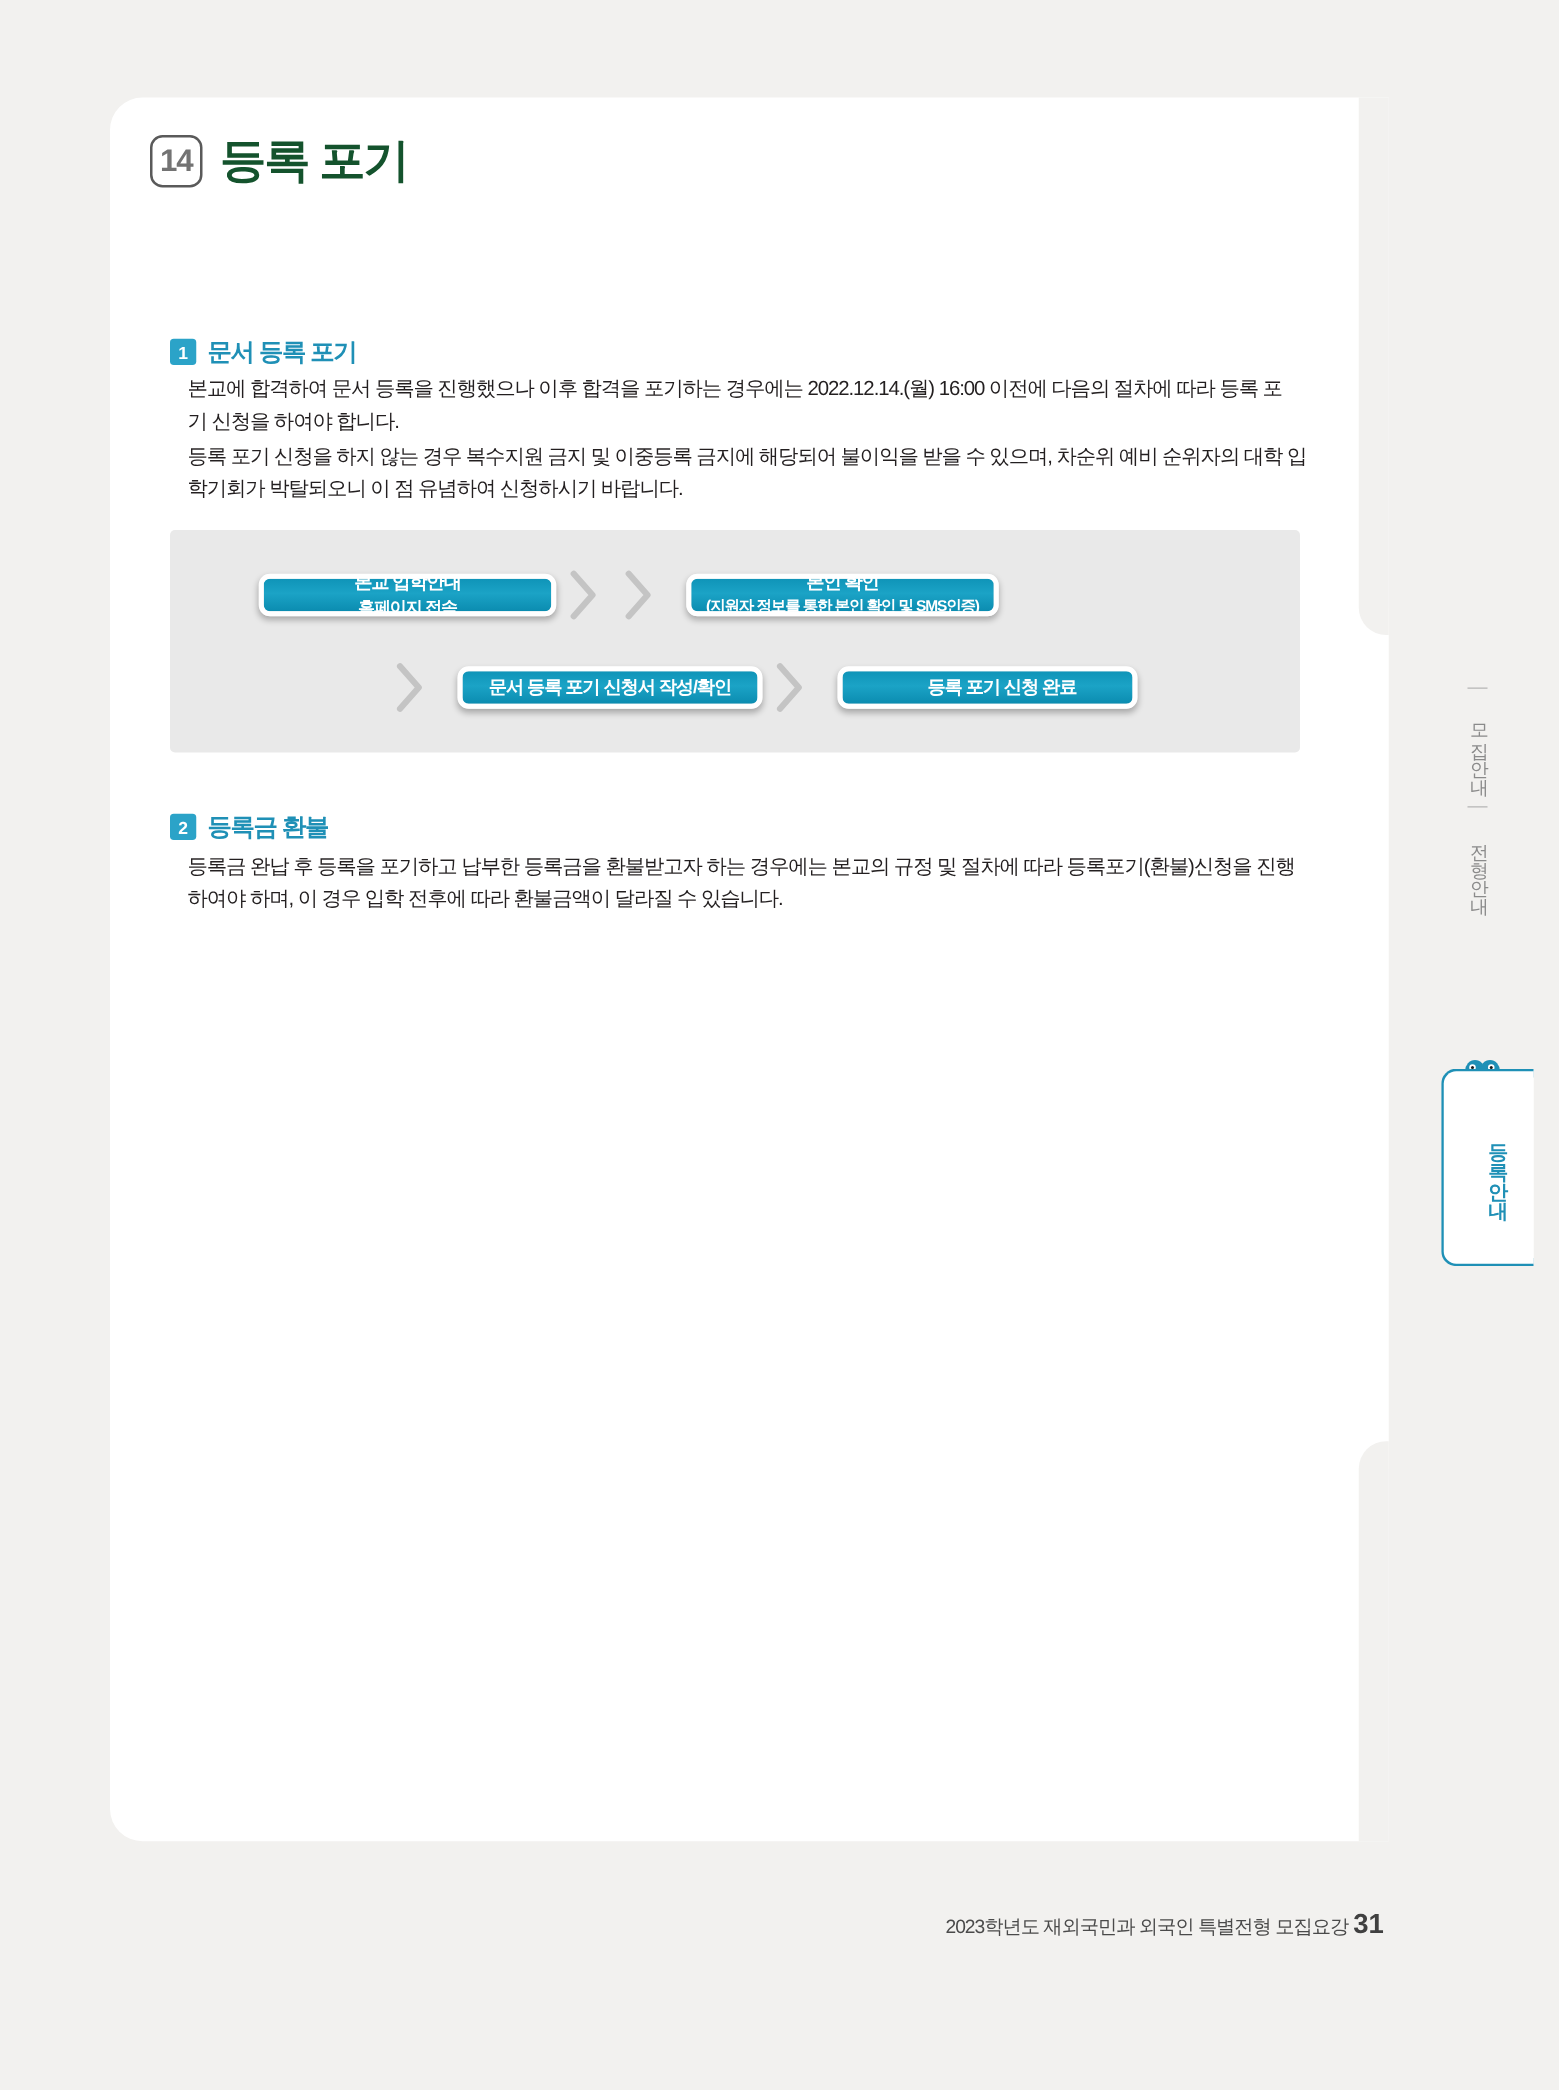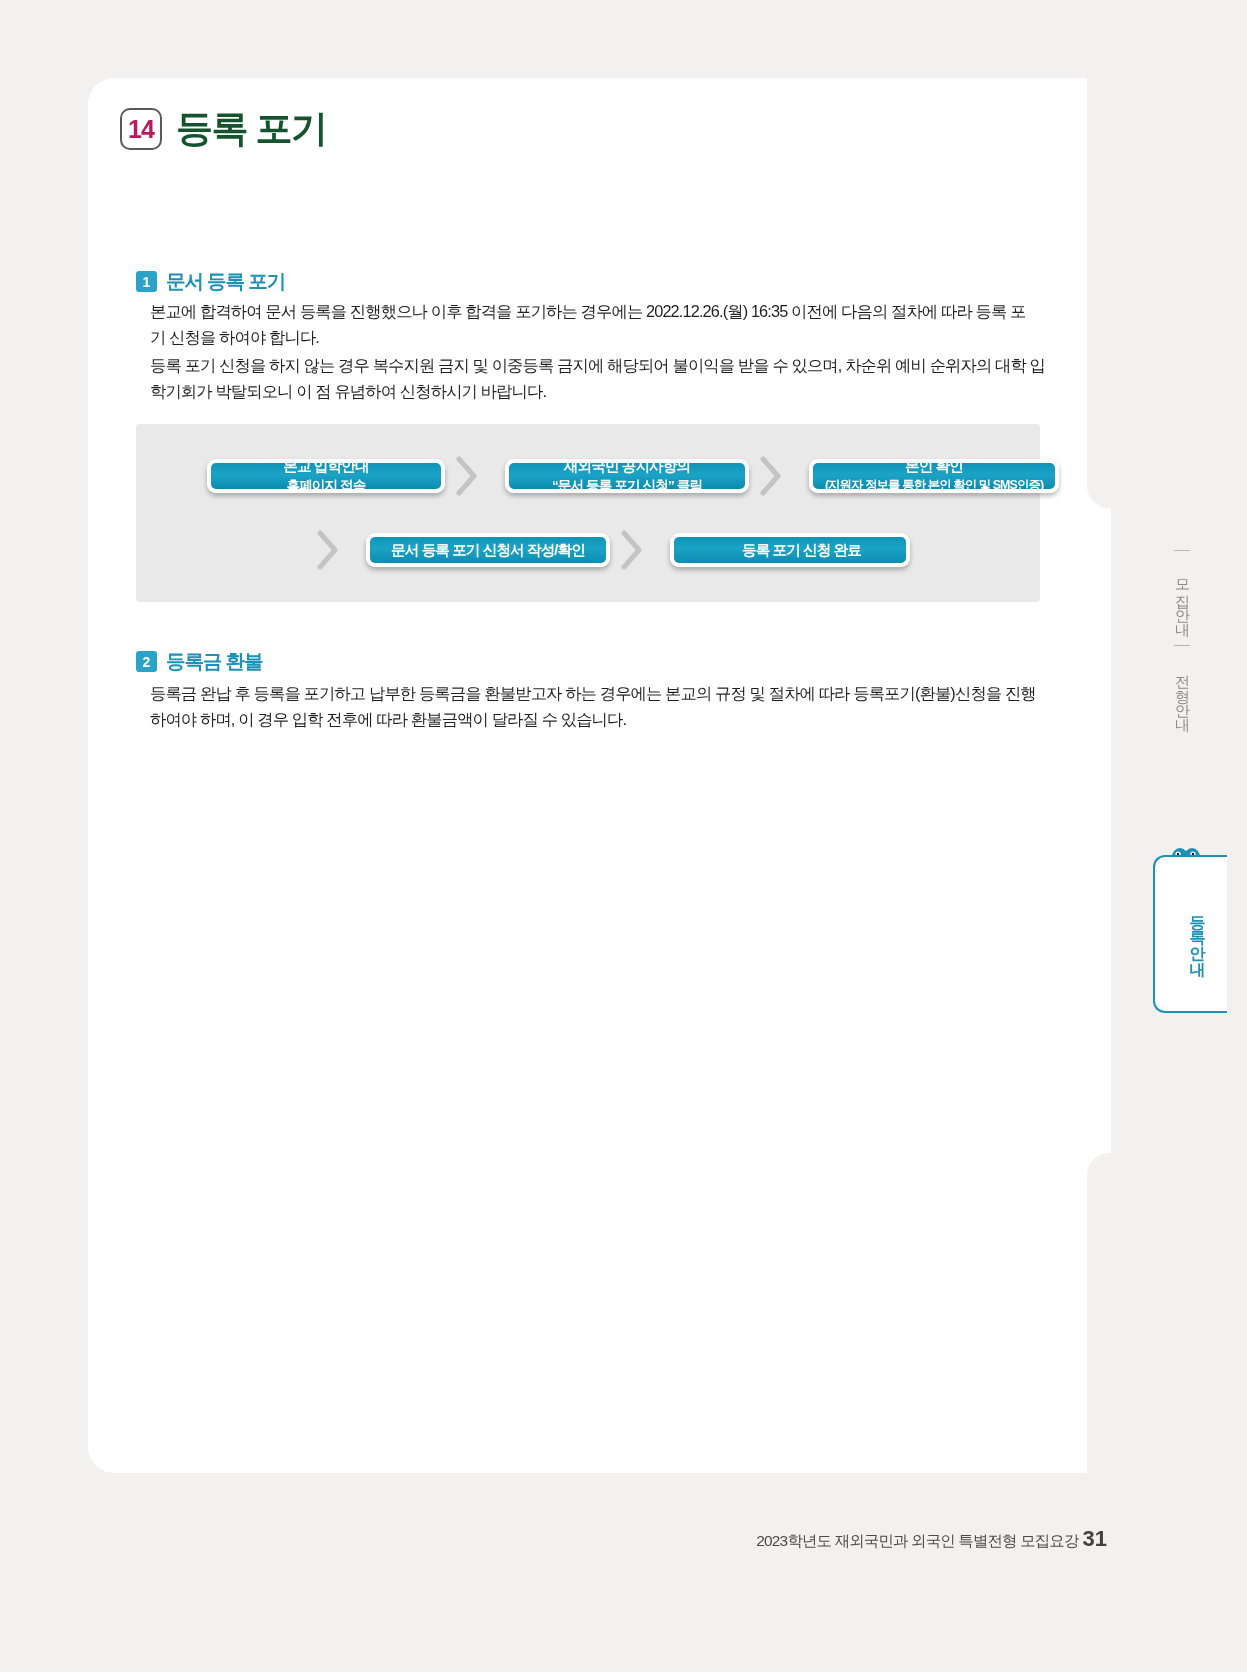--- a/index.html
+++ b/index.html
@@ -36,21 +36,21 @@
   
   .title-row {
     position: absolute;
     left: 120px; top: 104px;
     display: flex; align-items: center; gap: 14px;
   }
   .title-badge {
     width: 42px; height: 42px;
     border: 2.5px solid #5a5a5a;
     border-radius: 10px;
-    color: #be185d;
+    color: #737373;
     font-size: 25px; font-weight: 700;
     display: flex; align-items: center; justify-content: center;
     letter-spacing: -1px;
   }
   .title-text {
     font-size: 37px; font-weight: 700; color: #14532d;
     letter-spacing: -1.6px;
   }
 
   
@@ -191,42 +191,38 @@
   <div class="title-row">
     <div class="title-badge">14</div>
     <div class="title-text">등록 포기</div>
   </div>
 
   <div class="sec-head" style="left:136px; top:268px;">
     <div class="sec-num">1</div>
     <div class="sec-title">문서 등록 포기</div>
   </div>
 
-  <div class="para" style="left:150px; top:298px; width:890px;">본교에 합격하여 문서 등록을 진행했으나 이후 합격을 포기하는 경우에는 2022.12.26.(월) 16:35 이전에 다음의 절차에 따라 등록 포기 신청을 하여야 합니다.</div>
+  <div class="para" style="left:150px; top:298px; width:890px;">본교에 합격하여 문서 등록을 진행했으나 이후 합격을 포기하는 경우에는 2022.12.14.(월) 16:00 이전에 다음의 절차에 따라 등록 포기 신청을 하여야 합니다.</div>
 
   <div class="para" style="left:150px; top:352px; width:895px;">등록 포기 신청을 하지 않는 경우 복수지원 금지 및 이중등록 금지에 해당되어 불이익을 받을 수 있으며, 차순위 예비 순위자의 대학 입학기회가 박탈되오니 이 점 유념하여 신청하시기 바랍니다.</div>
 
   <div class="flow">
 
     <div class="flow-row r1">
       <div class="fbox w1">
         <div>본교 입학안내</div>
         <div class="l2">홈페이지 접속</div>
       </div>
 
       <div class="chev">
         <svg width="22" height="40" viewBox="0 0 22 40">
           <path d="M3 3 L18 20 L3 37" fill="none" stroke="#c4c4c4" stroke-width="5" stroke-linecap="round" stroke-linejoin="round"></path>
         </svg>
       </div>
 
-      <div class="fbox w2">
-        <div>재외국민 공지사항의</div>
-        <div class="l2">“문서 등록 포기 신청” 클릭</div>
-      </div>
 
       <div class="chev">
         <svg width="22" height="40" viewBox="0 0 22 40">
           <path d="M3 3 L18 20 L3 37" fill="none" stroke="#c4c4c4" stroke-width="5" stroke-linecap="round" stroke-linejoin="round"></path>
         </svg>
       </div>
 
       <div class="fbox w3">
         <div>본인 확인</div>
         <div class="l2" style="font-size:12.4px;">(지원자 정보를 통한 본인 확인 및 SMS인증)</div>

